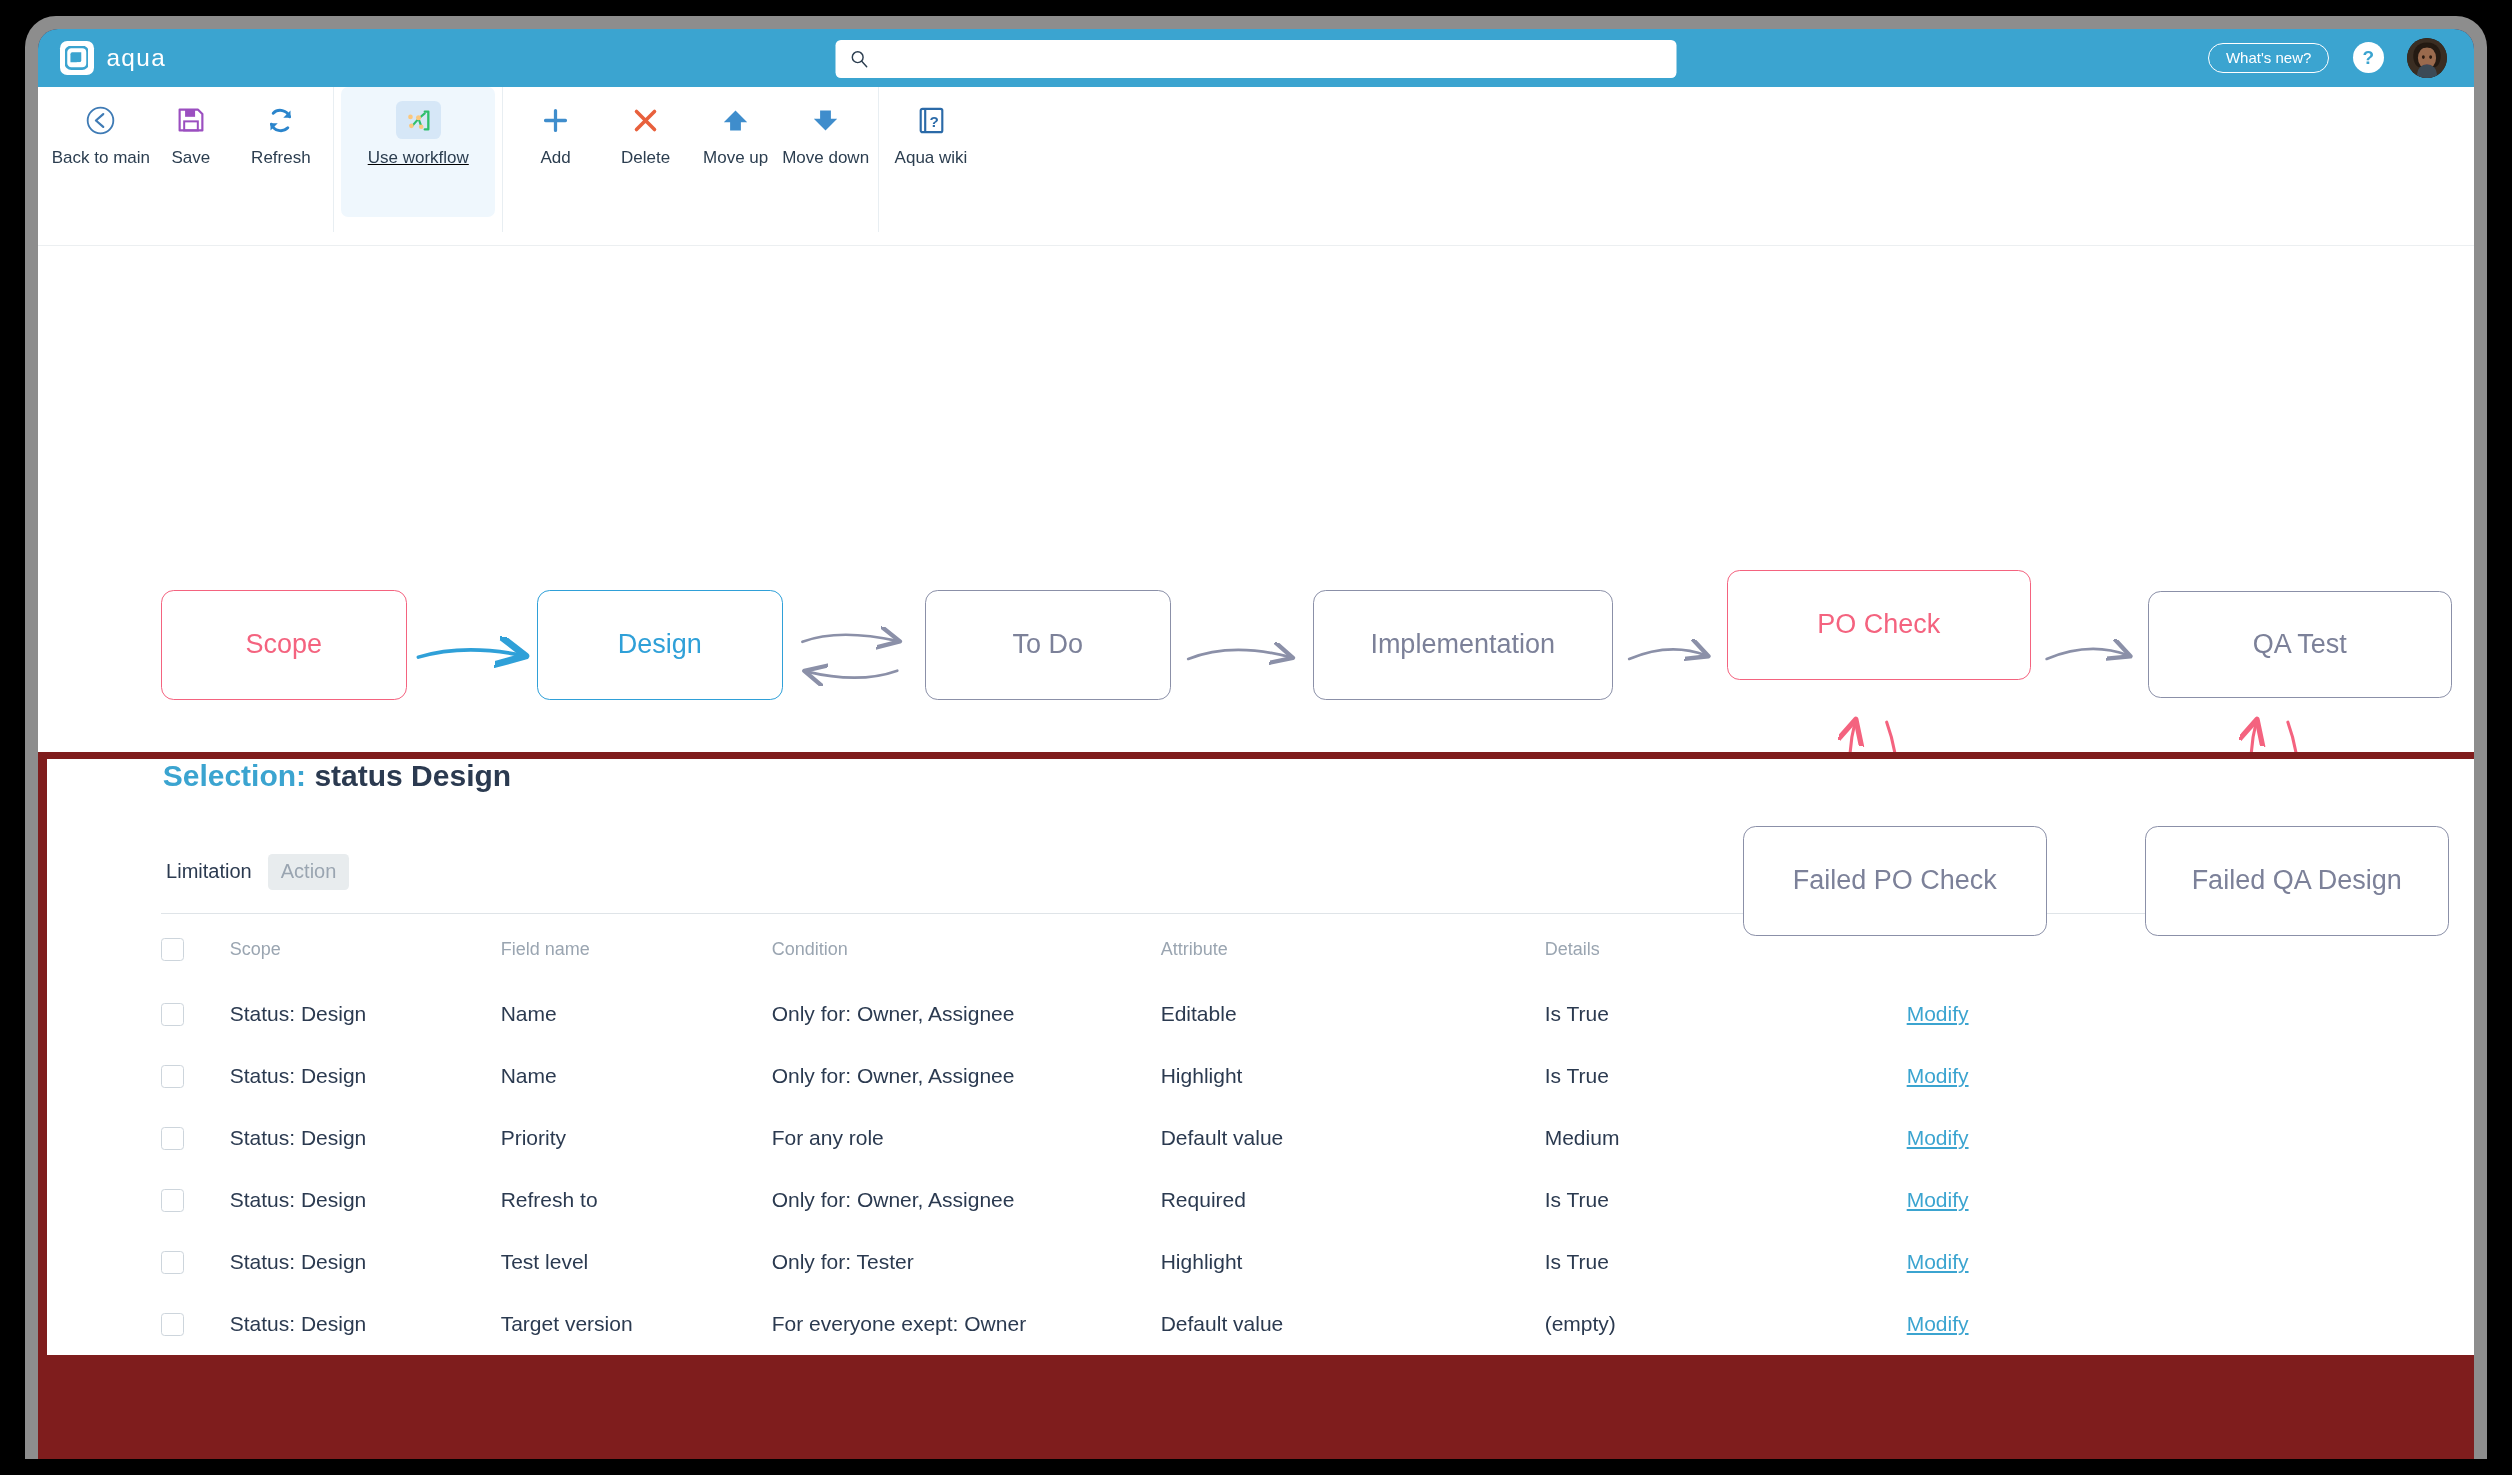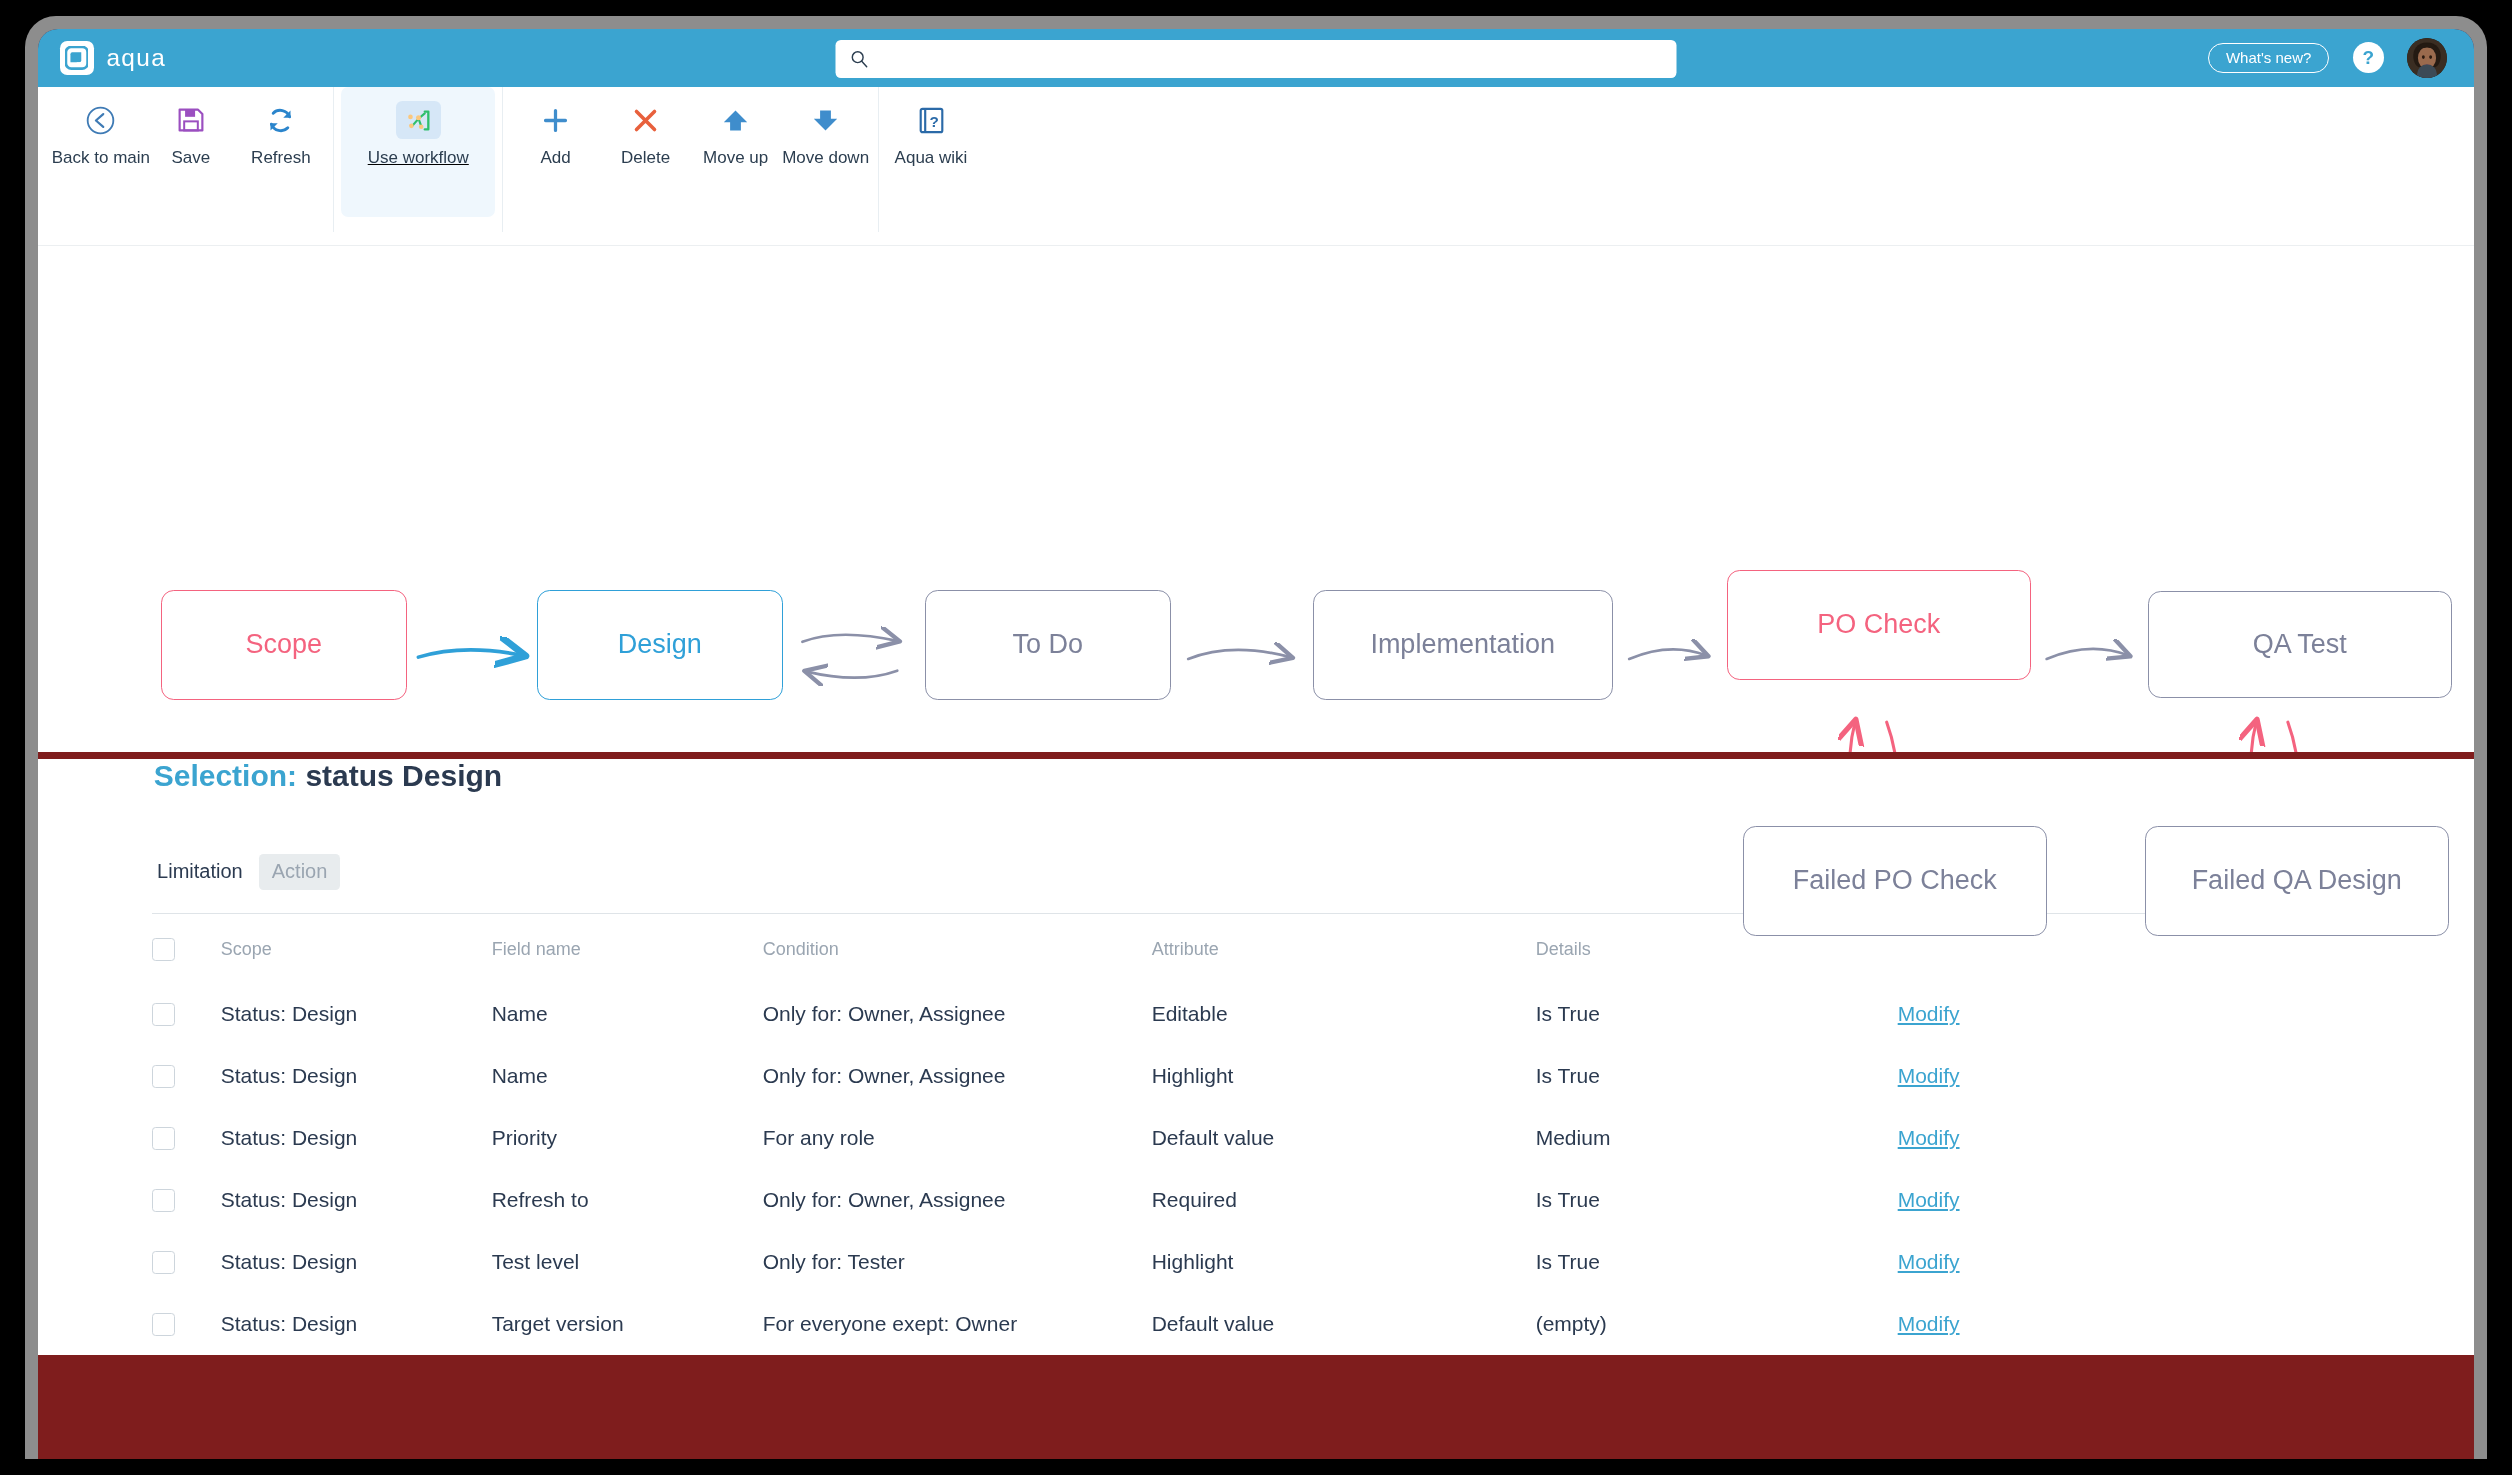--- a/index.html
+++ b/index.html
@@ -171,21 +171,21 @@
     color: #7c8199;
     font-size: 27px;
     cursor: pointer;
     text-align: center;
     padding: 0 9px;
   }
   .node.pink { border-color: #f4637f; color: #f4637f; }
   .node.blue { border-color: #2fa0d8; color: #2fa0d8; }
 
   
-  .lower { padding: 0 0 0 0; background: #ffffff; }
+  .lower { padding: 0 0 0 0; background: #ffffff; margin-left: 9px; }
   .selection-title {
     margin: 7.2px 0 0 116px;
     font-size: 30px;
     font-weight: bold;
     color: #2b3a50;
   }
   .selection-title .sel-label { color: #3ba4d0; }
   .tabs {
     margin: 61px 0 0 114px;
     display: flex; align-items: center; gap: 11px;

